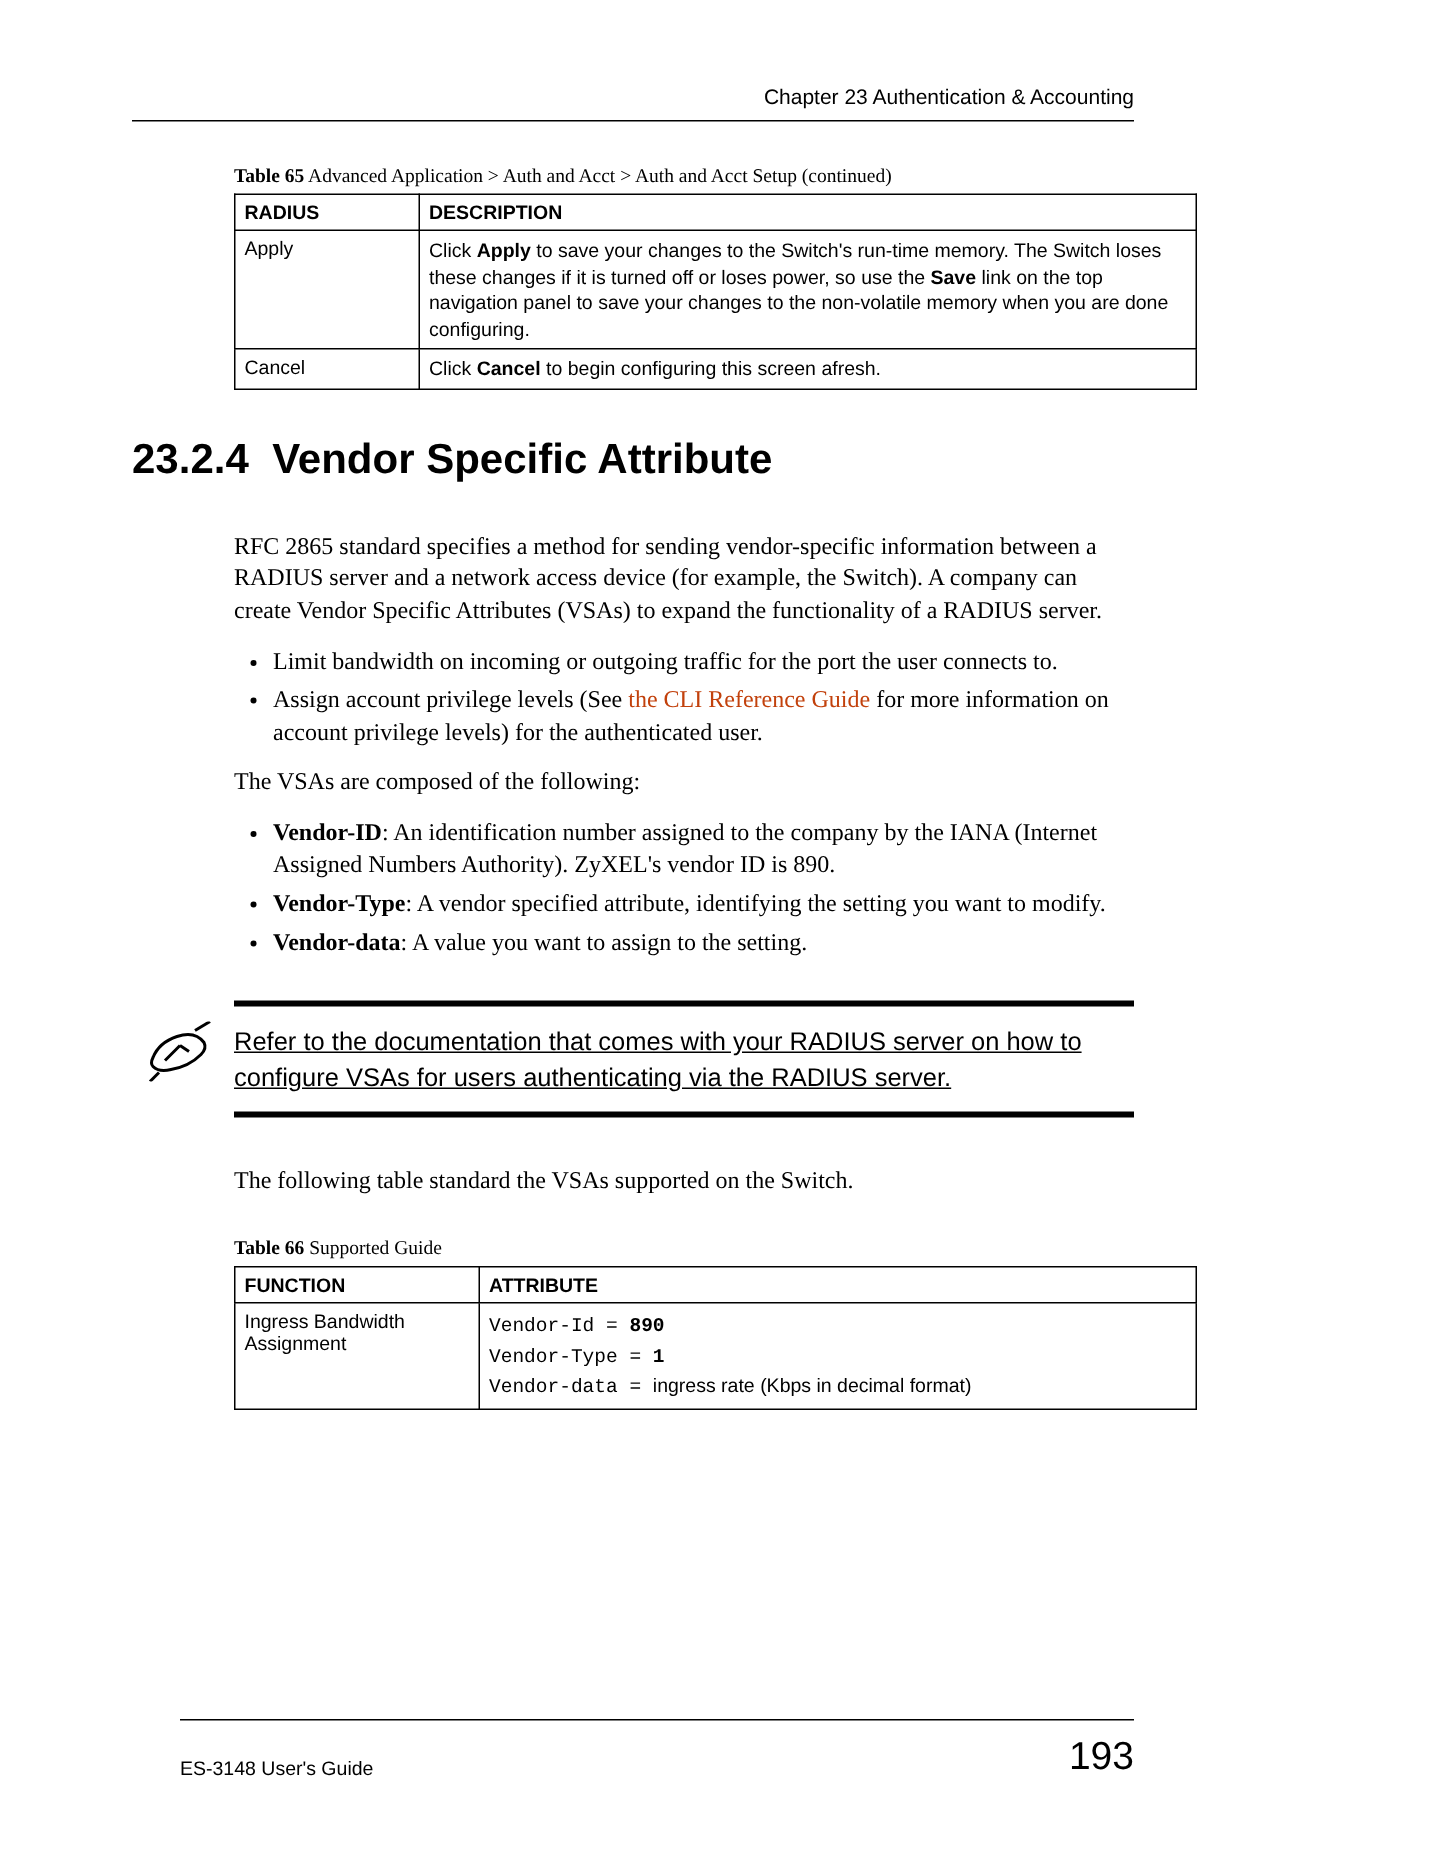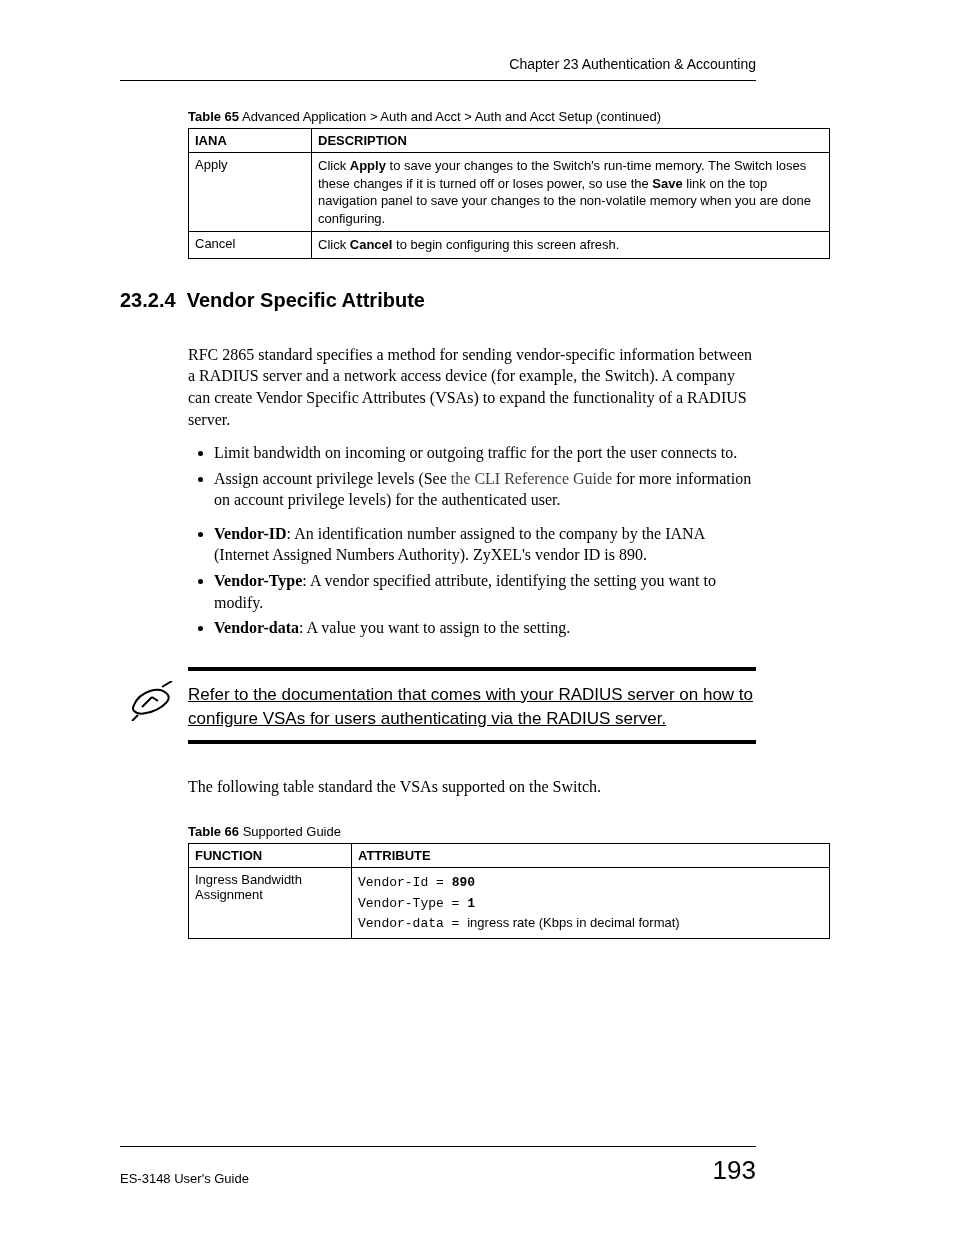--- a/index.html
+++ b/index.html
@@ -8,35 +8,35 @@
     padding: 0;
     background: #fff;
     font-family: "Times New Roman", Times, serif;
     color: #000;
   }
   .page {
     width: 876px;
     height: 1235px;
     position: relative;
     box-sizing: border-box;
-    padding: 56px 120px 40px 120px;
+    padding: 56px 120px 40px 88px;
   }
   .running-header {
     text-align: right;
     font-family: Arial, Helvetica, sans-serif;
     font-size: 14px;
     padding-bottom: 8px;
   }
   .hr-thin {
     border: none;
     border-top: 1.5px solid #000;
     margin: 0 0 28px 0;
   }
   .table-caption {
-    font-family: Liberation Sans, sans-serif;
+    font-family: Liberation Serif, serif;
     font-size: 13px;
     margin: 0 0 4px 68px;
   }
   .table-caption b { font-weight: bold; }
   table.data {
     border-collapse: collapse;
     margin-left: 68px;
     width: 642px;
     font-family: Arial, Helvetica, sans-serif;
     font-size: 13px;
@@ -47,33 +47,33 @@
     vertical-align: top;
     text-align: left;
   }
   table.data th {
     font-weight: bold;
   }
   table.data td.desc { line-height: 1.35; }
   h2.section {
     font-family: Arial, Helvetica, sans-serif;
     font-weight: bold;
-    font-size: 20px;
+    font-size: 28px;
     margin: 30px 0 12px 0;
   }
   .body-text {
     margin-left: 68px;
     font-size: 16px;
     line-height: 1.35;
     margin-top: 32px;
   }
   .body-text p { margin: 0 0 12px 0; }
   .body-text ul { margin: 0 0 12px 0; padding-left: 26px; }
   .body-text li { margin-bottom: 4px; }
-  .link { color: #404040; }
+  .link { color: #c2410c; }
   .note-block {
     margin: 28px 0 28px 0;
     text-decoration: underline;
   }
   .note-hr-top {
     border: none;
     border-top: 4px solid #000;
     margin: 0 0 10px 68px;
   }
   .note-hr-bot {
@@ -129,21 +129,21 @@
   <div class="running-header">Chapter 23 Authentication &amp; Accounting</div>
   <hr class="hr-thin">
 
   <div class="table-caption">
     <b>Table 65</b><span>   Advanced Application &gt; Auth and Acct &gt; Auth and Acct Setup  (continued)</span>
   </div>
 
   <table class="data">
     <tbody>
         <tr>
-      <th style="width:110px">IANA</th>
+      <th style="width:110px">RADIUS</th>
       <th>DESCRIPTION</th>
     </tr>
     <tr>
       <td>Apply</td>
       <td class="desc">
         <span>Click </span><b>Apply</b><span> to save your changes to the Switch's run-time memory. The Switch loses these changes if it is turned off or loses power, so use the </span><b>Save</b><span> link on the top navigation panel to save your changes to the non-volatile memory when you are done configuring.</span>
       </td>
     </tr>
     <tr>
       <td>Cancel</td>
@@ -159,20 +159,21 @@
   </h2>
 
   <div class="body-text">
     <p>RFC 2865 standard specifies a method for sending vendor-specific information between a RADIUS server and a network access device (for example, the Switch). A company can create Vendor Specific Attributes (VSAs) to expand the functionality of a RADIUS server.</p>
     <ul>
       <li>Limit bandwidth on incoming or outgoing traffic for the port the user connects to.</li>
       <li>
         <span>Assign account privilege levels (See </span><span class="link">the CLI Reference Guide</span><span> for more information on account privilege levels) for the authenticated user.</span>
       </li>
     </ul>
+    <p>The VSAs are composed of the following:</p>
     <ul>
       <li><b>Vendor-ID</b><span>: An identification number assigned to the company by the IANA (Internet Assigned Numbers Authority). ZyXEL's vendor ID is 890.</span></li>
       <li><b>Vendor-Type</b><span>: A vendor specified attribute, identifying the setting you want to modify.</span></li>
       <li><b>Vendor-data</b><span>: A value you want to assign to the setting.</span></li>
     </ul>
   </div>
 
   <div class="note-block">
     <hr class="note-hr-top">
     <div class="note-row">

